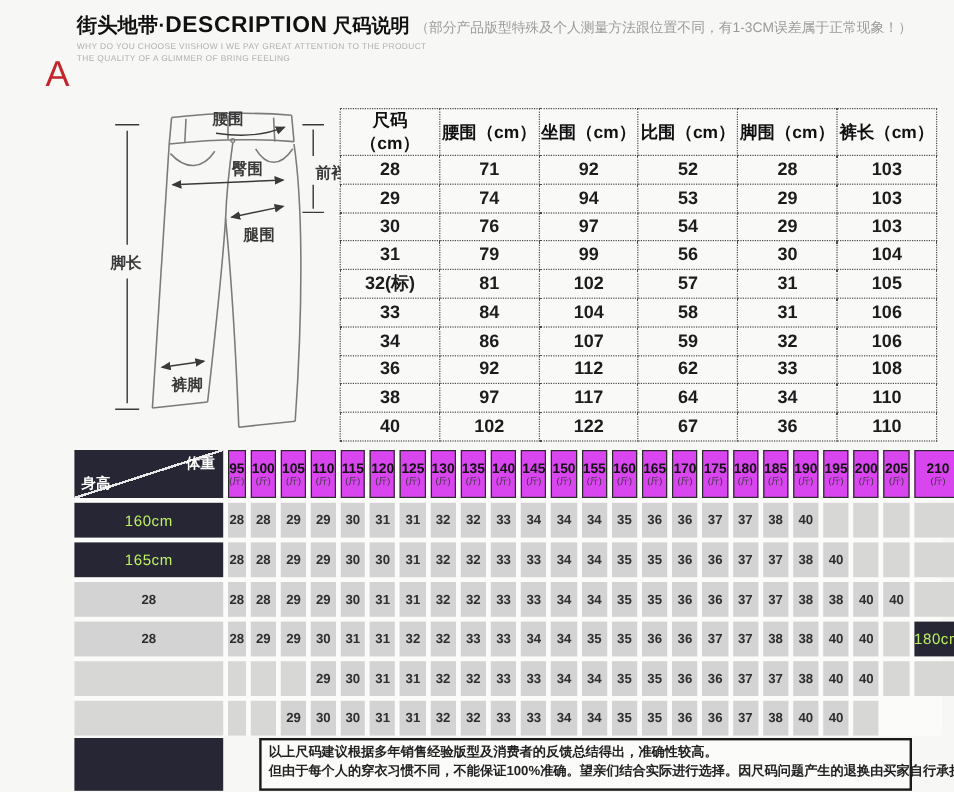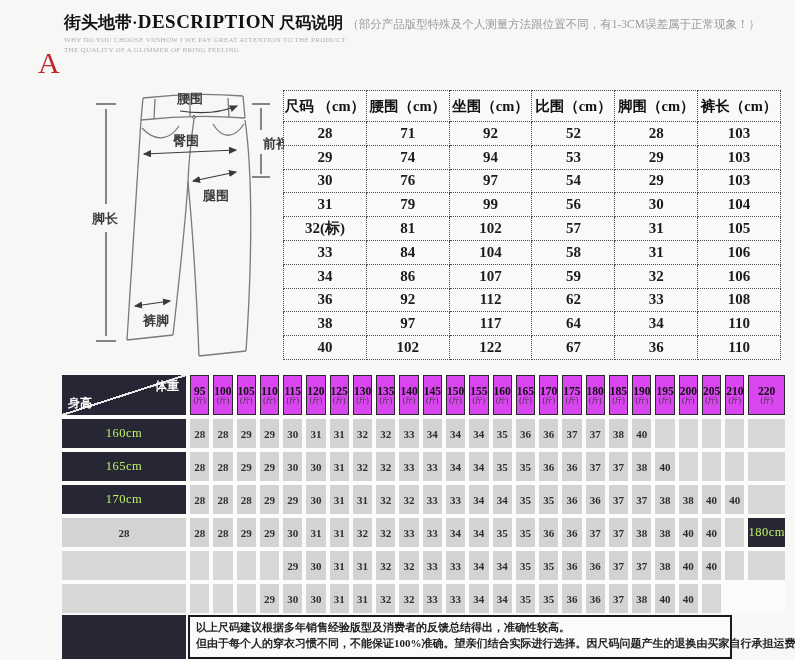--- a/index.html
+++ b/index.html
@@ -1,19 +1,19 @@
 <!DOCTYPE html>
 <html><head>
 <meta charset="utf-8">
 <style>
   * { margin:0; padding:0; box-sizing:border-box; }
   html,body { width:795px; height:660px; }
   body { font-family:"Liberation Sans","DejaVu Sans",sans-serif; background:#f7f7f5; position:relative; overflow:hidden; color:#1b1b1b; }
 
-  .abs { position:absolute;font-family:Liberation Serif, serif; }
+  .abs { position:absolute; }
 
   
   .hdr { left:64px; top:10px; width:720px; line-height:1.25; }
   .hdr .brand { font-size:17px; font-weight:900; color:#111; }
   .hdr .dot { font-size:17px; font-weight:900; color:#111; }
   .hdr .ttl-en { font-size:19px; font-weight:900; color:#111; letter-spacing:0.5px; }
   .hdr .ttl-cn { font-size:16px; font-weight:700; color:#111; }
   .hdr .note { font-size:11.5px; color:#9a9a9a; font-weight:400; }
   .hdr .sub { font-size:7px; color:#b0b0b0; letter-spacing:0.3px; line-height:1.5; margin-top:1px; }
 
@@ -39,21 +39,21 @@
   .corner .ct { position:absolute; right:7px; top:3px; color:#fff; font-size:12px; font-weight:700; }
   .corner .cb { position:absolute; left:6px; bottom:3px; color:#fff; font-size:12px; font-weight:700; }
   .mh { background:#d946ef; border:1px solid #2a2a2a; display:flex; flex-direction:column; align-items:center; justify-content:center; line-height:1.1; }
   .mh .wv { font-size:11.5px; font-weight:700; color:#111; }
   .mh .wu { font-size:7.5px; color:#333; }
   .rh { background:#262634; color:#bef264; display:flex; align-items:center; justify-content:center; font-size:12.5px; font-weight:400; letter-spacing:0.5px; }
   .mc { background:#d3d3d3; display:flex; align-items:center; justify-content:center; font-size:11px; font-weight:700; color:#2e2e2e; }
   .mc.empty { background:#d7d7d6; }
 
   
-  .mfoot { display:flex; margin-top:2px; width:723px; }
+  .mfoot { display:flex; margin-top:2px; width:723px;gap:28px; }
   .mfoot .fdark { width:124px; background:#262634; margin-right:2px; }
   .mfoot .fbox { width:544px; height:44px; border:2px solid #1a1a1a; background:#fbfbfa; padding:3px 6px 0 6px; }
   .mfoot .fbox div { font-size:11px; font-weight:700; color:#222; line-height:1.45; white-space:nowrap; }
 </style>
 </head>
 <body>
 
 <div class="abs hdr">
   <div>
     <span class="brand">街头地带</span><span class="dot">·</span><span class="ttl-en">DESCRIPTION</span>
@@ -106,21 +106,21 @@
       <line x1="167" y1="93" x2="185" y2="93"></line>
       <line x1="108" y1="97" x2="151" y2="88" marker-start="url(#ahs)" marker-end="url(#ah)"></line>
       <line x1="11" y1="20" x2="31" y2="20"></line>
       <line x1="21" y1="25" x2="21" y2="120"></line>
       <line x1="21" y1="148" x2="21" y2="252"></line>
       <line x1="11" y1="257" x2="31" y2="257"></line>
       <line x1="50" y1="222" x2="85" y2="217" marker-start="url(#ahs)" marker-end="url(#ah)"></line>
     </g>
   </svg>
   <span class="dlabel" style="left:92px; top:6px;">腰围</span>
-  <span class="dlabel" style="left:88px; top:48px;">臀围</span>
+  <span class="dlabel" style="left:108px; top:48px;">臀围</span>
   <span class="dlabel" style="left:178px; top:51px;">前裆</span>
   <span class="dlabel" style="left:118px; top:103px;">腿围</span>
   <span class="dlabel" style="left:7px; top:126px;">脚长</span>
   <span class="dlabel" style="left:58px; top:228px;">裤脚</span>
 </div>
 
 <div class="abs size-wrap">
   <table class="size">
     <thead>
         <tr>
@@ -368,21 +368,20 @@
       <div class="mc">36</div>
       <div class="mc">36</div>
       <div class="mc">37</div>
       <div class="mc">37</div>
       <div class="mc">38</div>
       <div class="mc">40</div>
       <div class="mc empty"></div>
       <div class="mc empty"></div>
       <div class="mc empty"></div>
       <div class="mc empty"></div>
-      <div class="rh">170cm</div>
       <div class="mc">28</div>
       <div class="mc">28</div>
       <div class="mc">28</div>
       <div class="mc">29</div>
       <div class="mc">29</div>
       <div class="mc">30</div>
       <div class="mc">31</div>
       <div class="mc">31</div>
       <div class="mc">32</div>
       <div class="mc">32</div>

